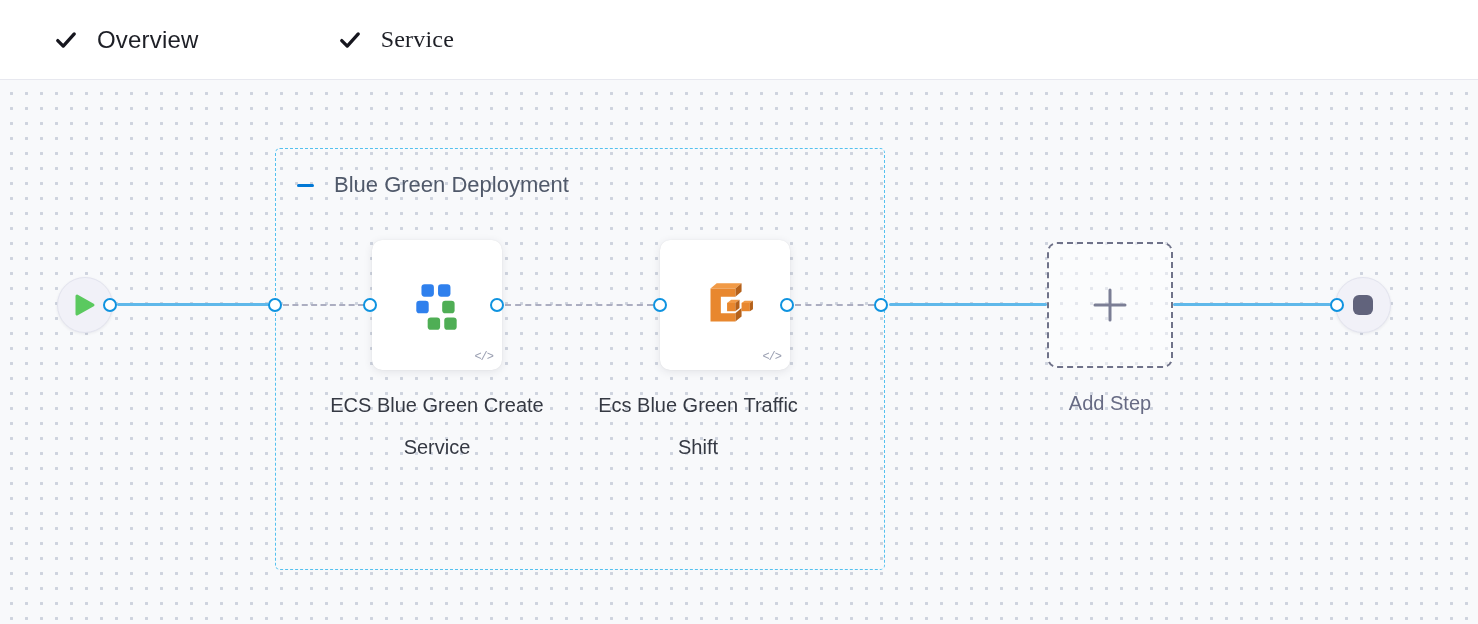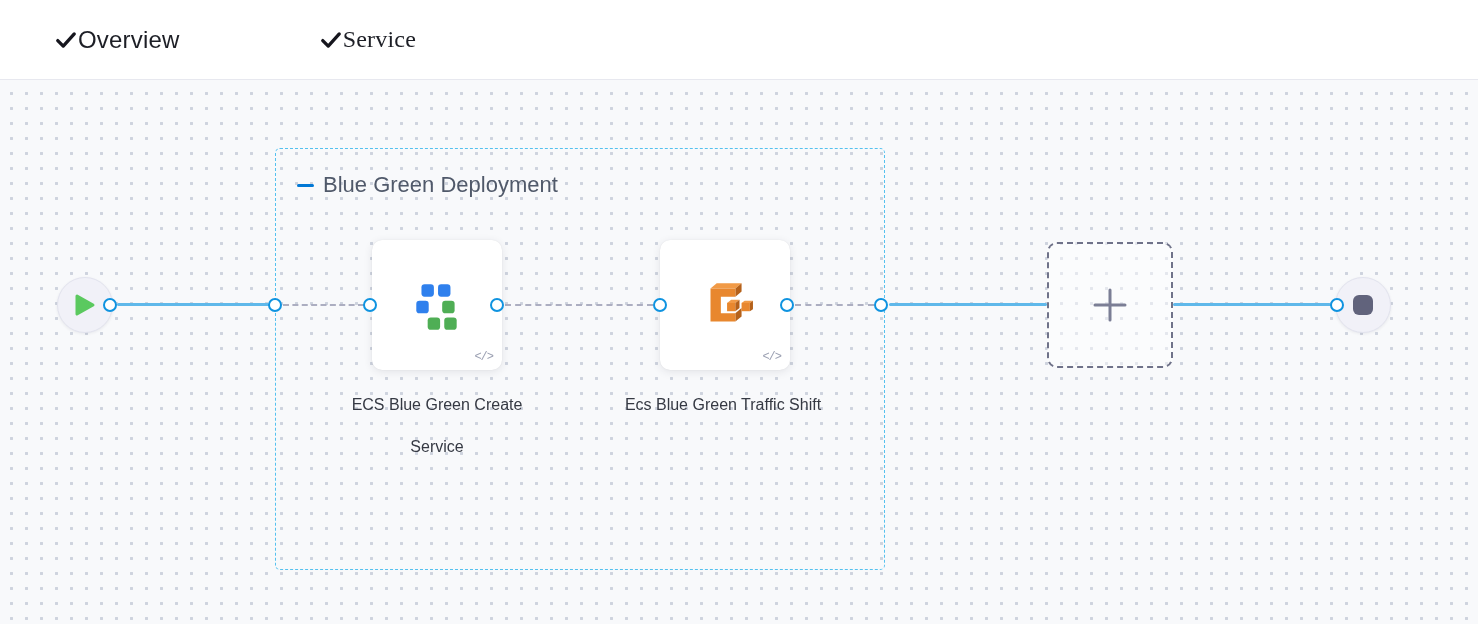--- a/index.html
+++ b/index.html
@@ -11,21 +11,21 @@
     overflow:hidden; background:#ffffff;
   }
 
   
   .tabbar {
     position:absolute; top:0; left:0; width:1478px; height:80px;
     background:#ffffff; border-bottom:1px solid #e7e8ef;
     display:flex; align-items:stretch; padding-left:55px; z-index:10;
   }
   .tab {
-    position:relative; display:flex; align-items:center; gap:1px;
+    position:relative; display:flex; align-items:center; gap:20px;
     height:100%; cursor:pointer;
   }
   .tab + .tab-m1 { margin-left:140px;font-family:Liberation Serif, serif; }
   .tab + .tab-m2 { margin-left:115px; }
   .tab + .tab-m3 { margin-left:100px; }
   .tab + .tab-m4 { margin-left:108px; }
   .tab-label { font-size:24px; color:#1d1f26; font-weight:400; letter-spacing:.2px; }
   .tab.active .tab-label { font-weight:700; color:#14151c; }
   .tab-indicator {
     position:absolute; bottom:0; left:-36px; right:-32px; height:4px;
@@ -41,21 +41,21 @@
     background-position:4px 6px;
   }
 
   
   .group-frame {
     position:absolute; left:275px; top:68px; width:610px; height:422px;
     border:1.6px dashed #55c1ef; border-radius:5px; z-index:1;
   }
   .group-header {
     position:absolute; left:297px; top:92px; display:flex; align-items:center;
-    gap:8px; z-index:4;
+    gap:19px; z-index:4;
   }
   .collapse-btn { width:18px; height:18px; display:flex; align-items:center; cursor:pointer; }
   .collapse-bar { width:17px; height:3px; background:#0278d5; border-radius:2px; }
   .group-title { font-size:22px; color:#50596a; }
 
   
   .line-solid {
     position:absolute; top:223px; height:3px; background:#5fb8ea;
     border-radius:2px; z-index:2;
   }
@@ -93,21 +93,21 @@
   .add-step-node {
     position:absolute; left:1047px; top:162px; width:126px; height:126px;
     border:2px dashed #6f7289; border-radius:10px; z-index:3; cursor:pointer;
     background:rgba(255,255,255,.45);
     display:flex; align-items:center; justify-content:center;
   }
 
   
   .node-label {
     position:absolute; top:304px; width:220px; text-align:center;
-    font-size:16px; line-height:42px; color:#353943; z-index:3;
+    font-size:20px; line-height:42px; color:#353943; z-index:3;
   }
   .node-label.muted { color:#676b84; top:302px; width:200px; }
 </style>
 </head>
 <body>
 
 <div class="screen">
 
   <div class="tabbar">
 
@@ -195,16 +195,17 @@
         <line x1="17" y1="2" x2="17" y2="32" stroke="#7b7e95" stroke-width="3" stroke-linecap="round"></line>
         <line x1="2" y1="17" x2="32" y2="17" stroke="#7b7e95" stroke-width="3" stroke-linecap="round"></line>
       </svg>
     </div>
 
     <div class="round-node" style="left:1335px;">
       <div class="stop-square"></div>
     </div>
 
     <div class="node-label" style="left:327px;">ECS Blue Green Create Service</div>
-    <div class="node-label" style="left:613px;">Ecs Blue Green Traffic Shift</div>
+    <div class="node-label" style="left:588px;">Ecs Blue Green Traffic Shift</div>
+    <div class="node-label muted" style="left:1010px;">Add Step</div>
 
   </div>
 </div>
 
 </body></html>

